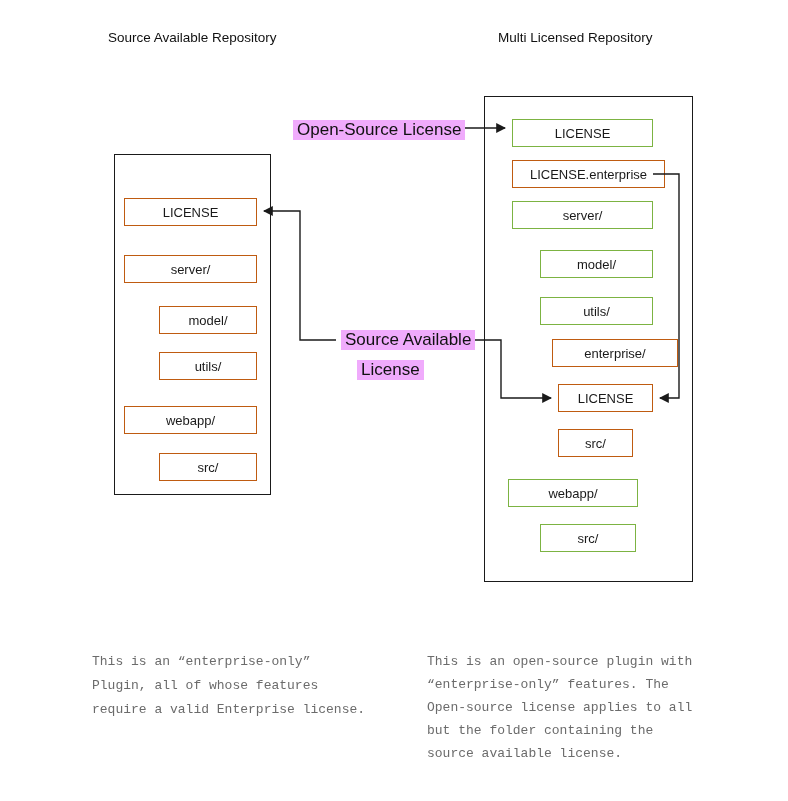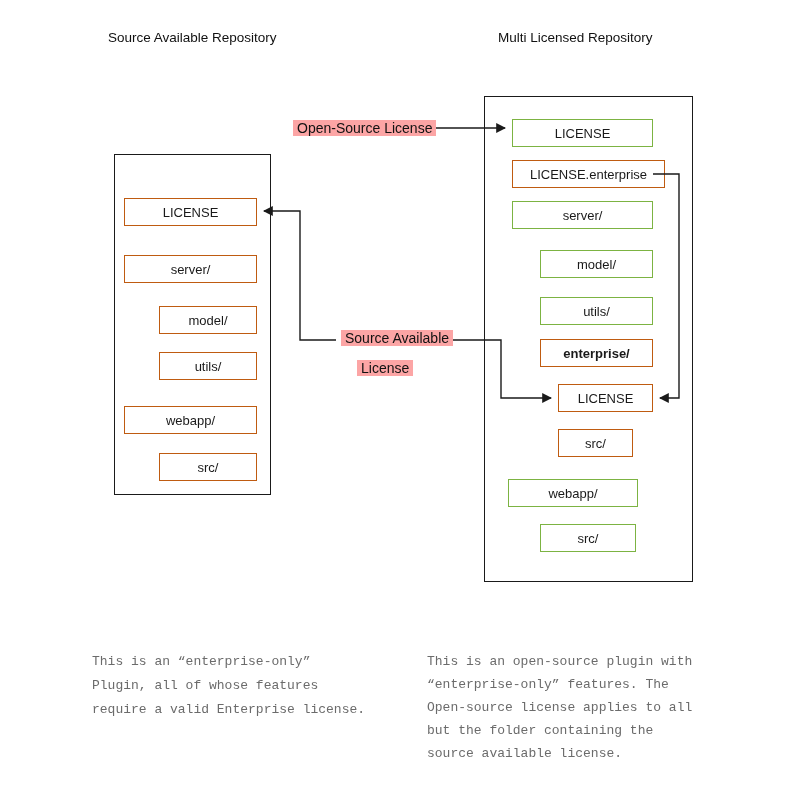--- a/index.html
+++ b/index.html
@@ -10,21 +10,21 @@
 
   .title{position:absolute;font-size:13.5px;color:#111;white-space:nowrap;}
 
   .repo{position:absolute;border:1.4px solid #1a1a1a;background:transparent;box-sizing:border-box;}
 
   .node{position:absolute;box-sizing:border-box;border:1.6px solid #bf5b11;
         background:#ffffff;display:flex;align-items:center;justify-content:center;
         font-size:13px;color:#1a1a1a;height:28px;}
   .node.green{border-color:#7cb342;}
 
-  .wire-label{position:absolute;font-size:14px;color:#111;white-space:nowrap;background:#fca5a5;}
+  .wire-label{position:absolute;font-size:17px;color:#111;white-space:nowrap;background:#f0abfc;}
 
   .caption{position:absolute;font-family:"Liberation Mono",monospace;
            font-size:13px;color:#6b6b6b;line-height:24px;white-space:pre;}
 </style>
 </head>
 <body>
 
 <div class="canvas">
 
   <div class="title" style="left:108px;top:30px;">Source Available Repository</div>
@@ -41,21 +41,21 @@
     <div class="node" style="left: 124px; top: 406px; width: 133px; border-color: rgb(191, 91, 17);">webapp/</div>
     <div class="node" style="left: 159px; top: 453px; width: 98px; border-color: rgb(191, 91, 17);">src/</div>
   </div>
 
   <div id="right-nodes">
     <div class="node green" style="left: 512px; top: 119px; width: 141px; border-color: rgb(124, 179, 66);">LICENSE</div>
     <div class="node" style="left: 512px; top: 160px; width: 153px; border-color: rgb(191, 91, 17);">LICENSE.enterprise</div>
     <div class="node green" style="left: 512px; top: 201px; width: 141px; border-color: rgb(124, 179, 66);">server/</div>
     <div class="node green" style="left: 540px; top: 250px; width: 113px; border-color: rgb(124, 179, 66);">model/</div>
     <div class="node green" style="left: 540px; top: 297px; width: 113px; border-color: rgb(124, 179, 66);">utils/</div>
-    <div class="node" style="left: 540px; top: 339px; width: 113px; border-color: rgb(191, 91, 17); font-weight: bold;">enterprise/</div>
+    <div class="node" style="left: 552px; top: 339px; width: 126px; border-color: rgb(191, 91, 17);">enterprise/</div>
     <div class="node" style="left: 558px; top: 384px; width: 95px; border-color: rgb(191, 91, 17);">LICENSE</div>
     <div class="node" style="left: 558px; top: 429px; width: 75px; border-color: rgb(191, 91, 17);">src/</div>
     <div class="node green" style="left: 508px; top: 479px; width: 130px; border-color: rgb(124, 179, 66);">webapp/</div>
     <div class="node green" style="left: 540px; top: 524px; width: 96px; border-color: rgb(124, 179, 66);">src/</div>
   </div>
 
   <svg class="wires" viewBox="0 0 788 801" xmlns="http://www.w3.org/2000/svg">
     <defs>
       <marker id="arrow" viewBox="0 0 10 10" refX="9" refY="5" markerWidth="7" markerHeight="7" orient="auto-start-reverse">
         <path d="M 0 0 L 10 5 L 0 10 z" fill="#1a1a1a"></path>

